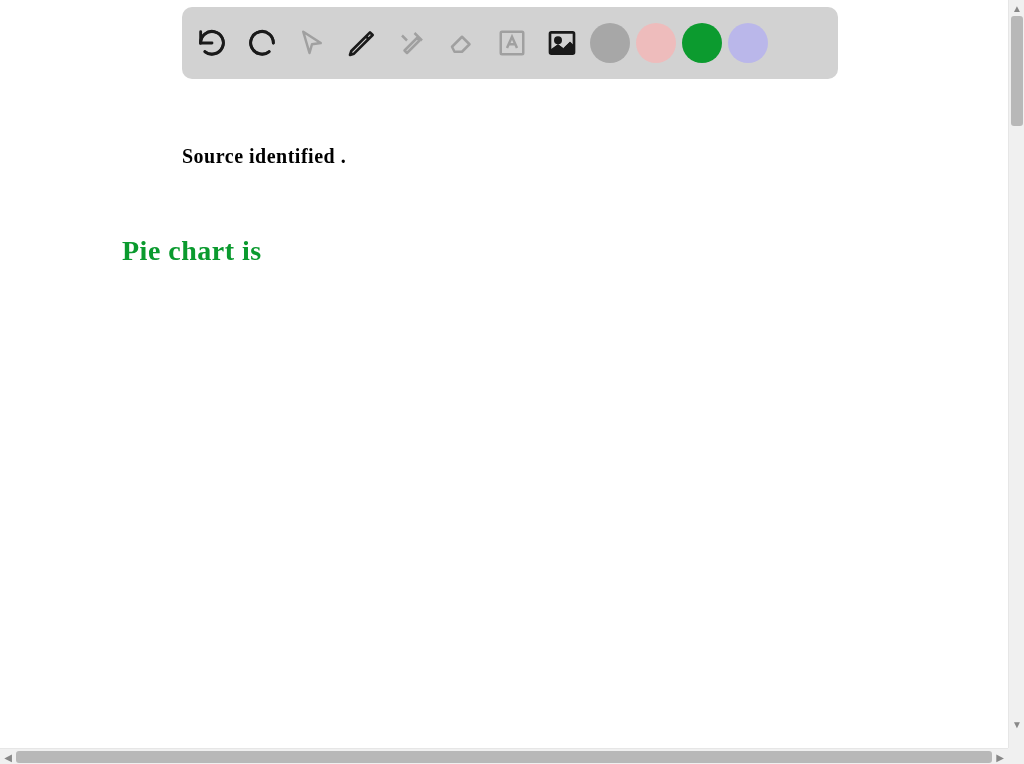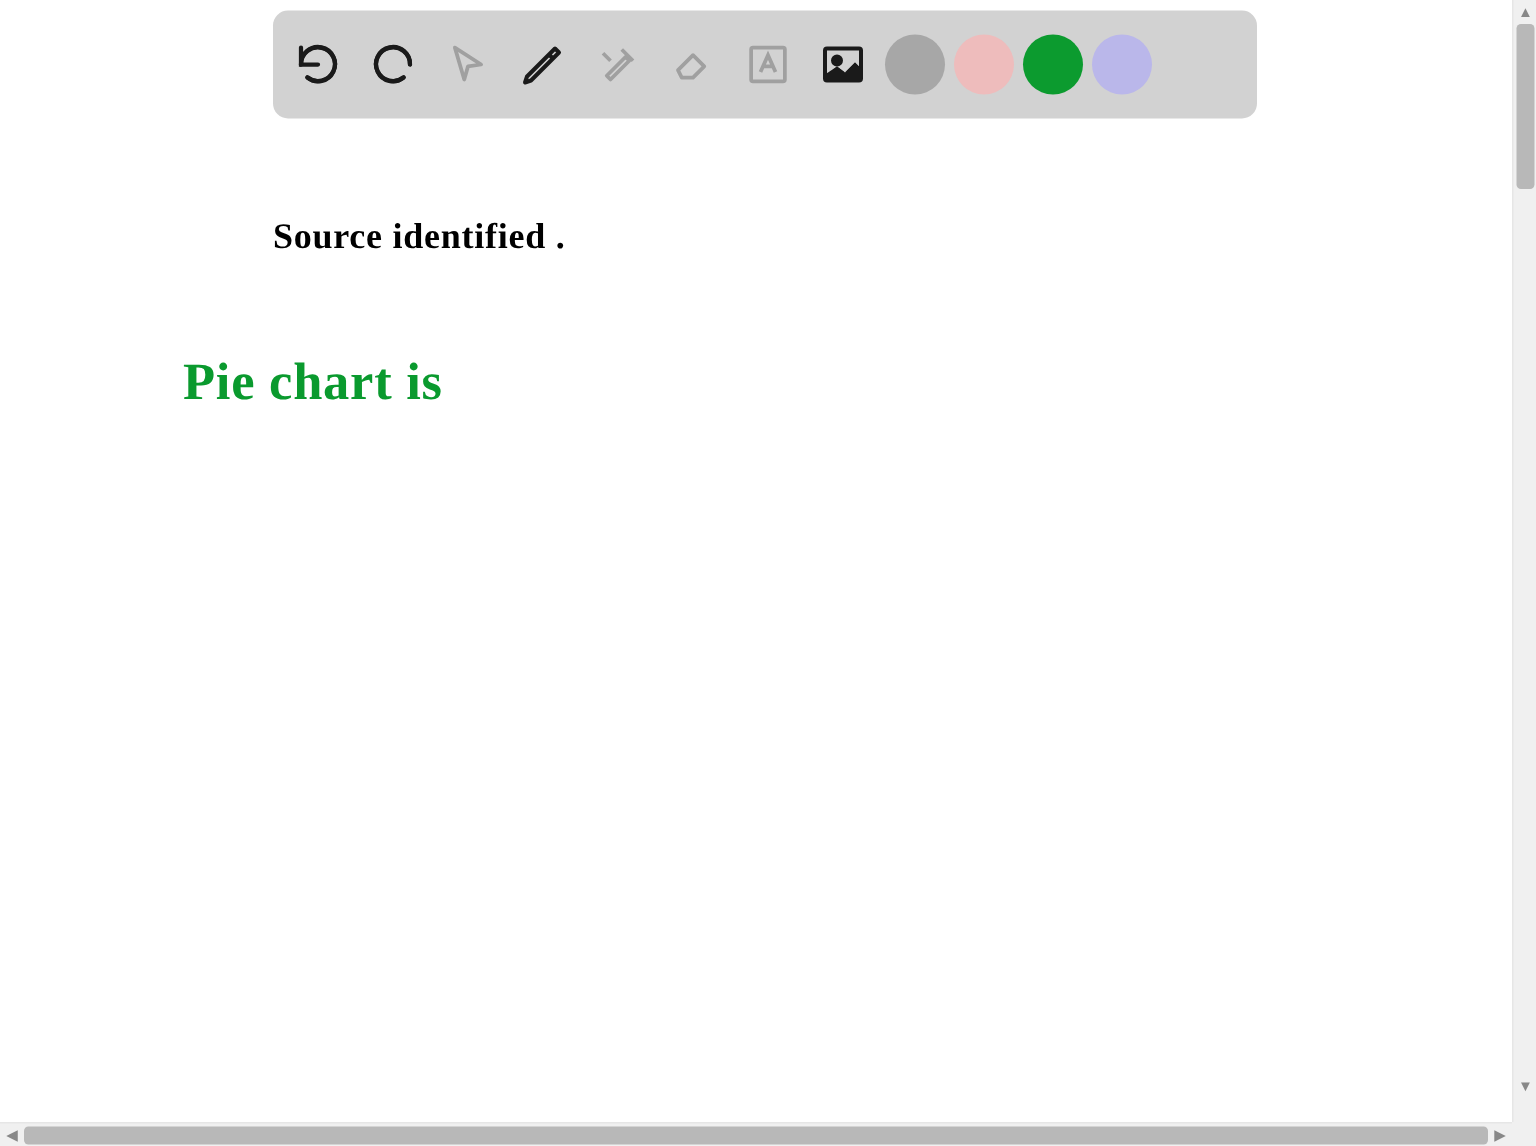--- a/index.html
+++ b/index.html
@@ -54,28 +54,28 @@
       flex-shrink: 0;
     }
     .canvas-text {
       position: absolute;
       font-family: 'Segoe Script', 'Comic Sans MS', cursive;
       font-weight: 600;
       white-space: nowrap;
     }
     .text-black {
       color: #000;
-      font-size: 24px;
+      font-size: 20px;
       left: 182px;
       top: 145px;
       letter-spacing: 0.5px;
     }
     .text-green {
       color: #0a9a2e;
-      font-size: 35px;
+      font-size: 28px;
       left: 122px;
       top: 235px;
       letter-spacing: 0.5px;
     }
     
     .v-scrollbar {
       position: absolute;
       top: 0; right: 0;
       width: 16px;
       height: 748px;

